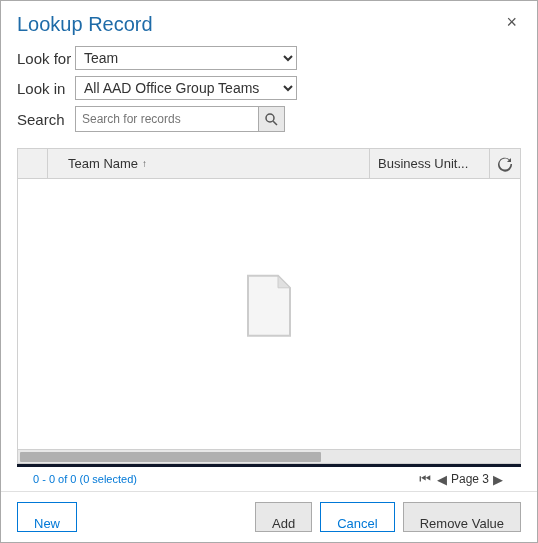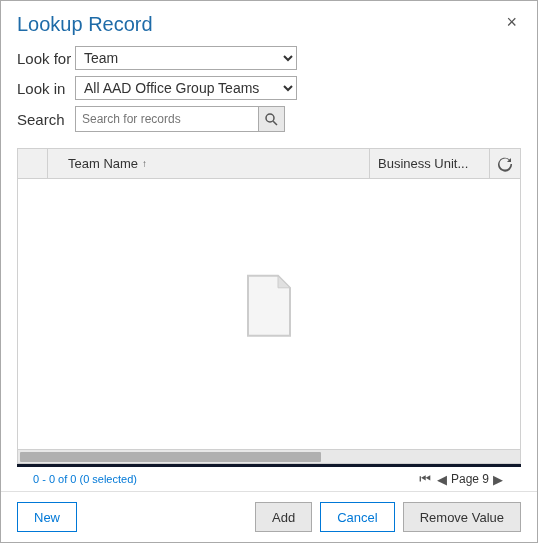--- a/index.html
+++ b/index.html
@@ -228,21 +228,21 @@
     .footer-left {
       display: flex;
     }
     .footer-right {
       display: flex;
       gap: 8px;
       border-radius: 9px;
     }
     .btn {
       height: 30px;
-      padding: 7px 16px;
+      padding: 13px 16px;
       font-size: 13px;
       cursor: pointer;
       border-radius: 0;
     }
     .btn-outline {
       background: #fff;
       border: 1px solid #0078d7;
       color: #0078d7;
     }
     .btn-solid {
@@ -328,21 +328,21 @@
     <div class="scrollbar-h">
       <div class="scrollbar-thumb-h"></div>
     </div>
   </div>
 
   <div class="status-bar">
     <span>0 - 0 of 0 (0 selected)</span>
     <div class="pagination">
       <button class="page-nav-btn">⏮</button>
       <button class="page-nav-btn">◀</button>
-      <span>Page 9</span>
+      <span>Page 3</span>
       <button class="page-nav-btn">▶</button>
     </div>
   </div>
 
   <div class="dialog-footer">
     <div class="footer-left">
       <button class="btn btn-outline">New</button>
     </div>
     <div class="footer-right">
       <button class="btn btn-solid">Add</button>

